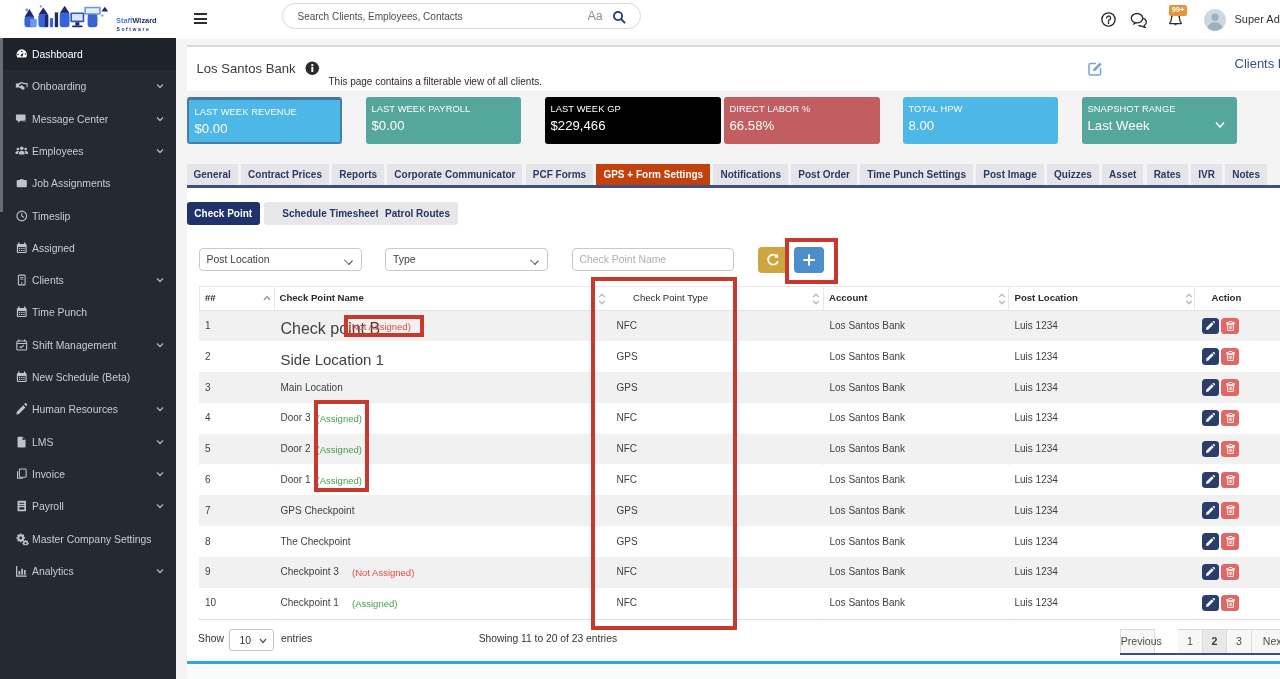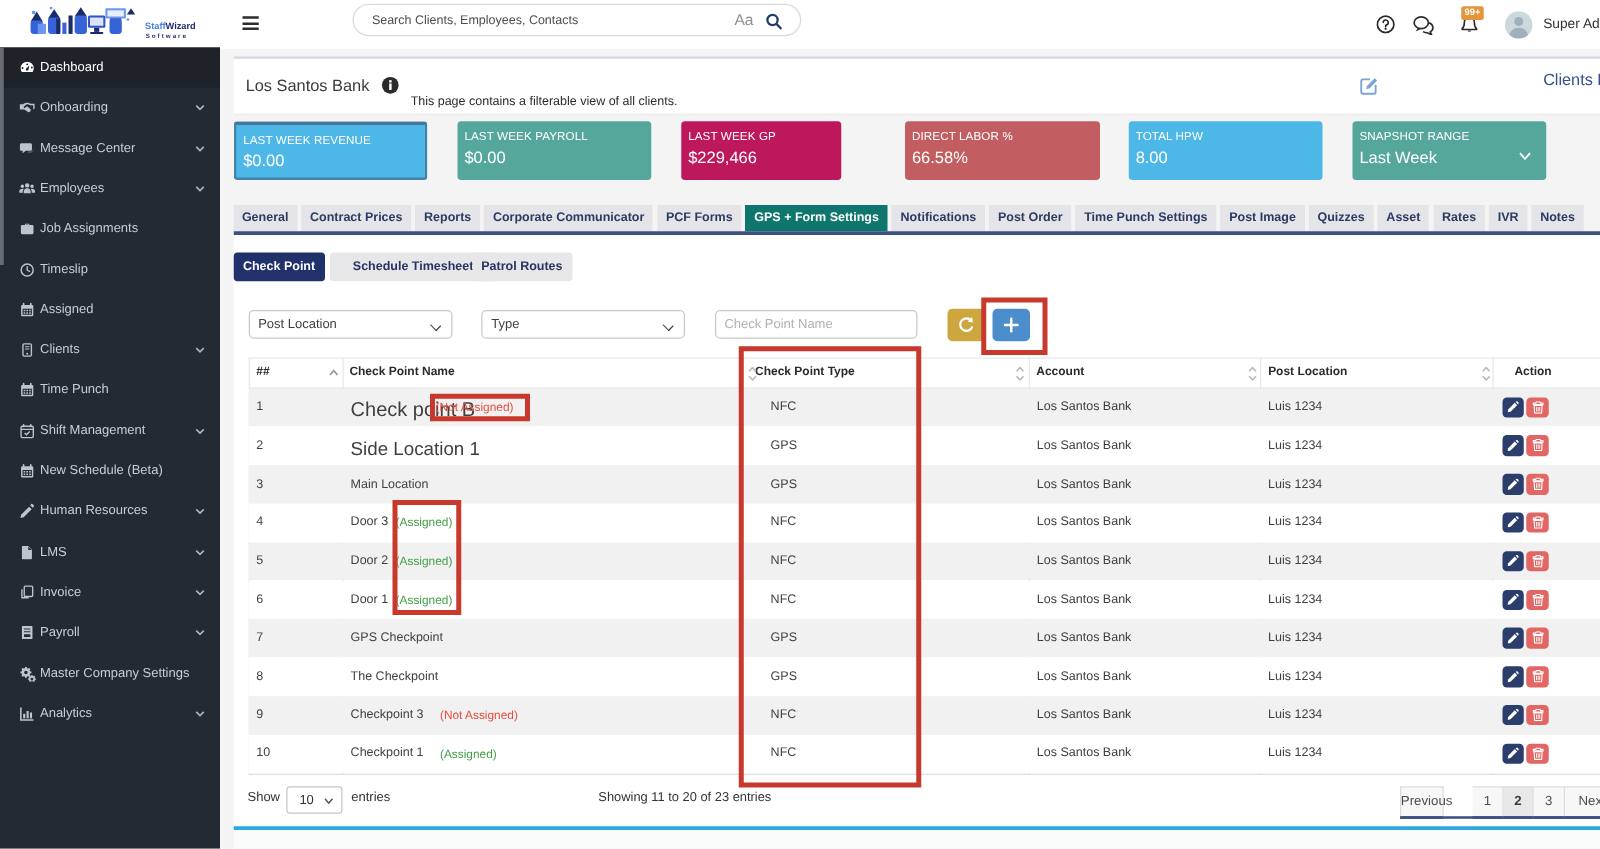--- a/index.html
+++ b/index.html
@@ -11,21 +11,21 @@
 .mitem .ic{position:absolute;left:15px;top:50%;transform:translateY(-50%);width:13.5px;height:13.5px}
 .mitem .chev{position:absolute;right:12px;top:50%;transform:translateY(-50%);width:8px;height:8px}
 .mitem.active{background:#1d2329;color:#fff}
 svg{display:block}
 .card{position:absolute;top:97px;height:47px;border-radius:3px;color:#fff}
 .card .l1{position:absolute;left:5.5px;top:7px;font-size:9.3px;letter-spacing:.1px;white-space:nowrap}
 .card .l2{position:absolute;left:5.5px;top:20.5px;font-size:13.2px}
 .tabs{position:absolute;left:186.5px;top:164px;height:21px;white-space:nowrap;font-size:0}
 .tab{display:inline-block;vertical-align:top;height:21px;line-height:22px;background:#e5e5e9;
  color:#2b3a60;font-size:10px;font-weight:700;padding:0 7px;margin-right:3.3px}
-.tab.on{background:#0f766e;color:#fff}
+.tab.on{background:#c2410c;color:#fff}
 .stab{position:absolute;top:202px;height:23px;line-height:23px;border-radius:3px;background:#e7e7ea;
  color:#26355f;font-size:10px;font-weight:700;text-align:center}
 .stab.on{background:#20316b;color:#fff}
 .sel{position:absolute;top:248px;height:23px;border:1px solid #c9c9c9;border-radius:4px;background:#fff;
  font-size:10.4px;color:#3f3f3f;line-height:21px;padding-left:7px}
 .sel .ch{position:absolute;right:9px;top:7.5px;width:7px;height:7px;border-right:1.6px solid #444;
  border-bottom:1.6px solid #444;transform:rotate(45deg) scale(1,.8)}
 .vline{position:absolute;width:1px;background:#e7e8ea;top:286px;height:333px}
 .hrow{position:absolute;left:198.7px;width:1081.3px;height:30.8px}
 .rann{position:absolute;border:4px solid #c6392c;z-index:50}
@@ -293,21 +293,21 @@
   </svg>
 <span class="abs" style="left:1234.5px;top:55.5px;font-size:13px;color:#35508c;white-space:nowrap">Clients List</span>
 <div class="card" style="left:187px;width:155px;background:#4db7e8;border:2px solid #4381aa;border-top:3px solid #44759b;">
     <span class="l1">LAST WEEK REVENUE</span>
     <span class="l2">$0.00</span>
   </div>
 <div class="card" style="left:366px;width:155px;background:#55a79c;">
     <span class="l1">LAST WEEK PAYROLL</span>
     <span class="l2">$0.00</span>
   </div>
-<div class="card" style="left:545px;width:128px;background:#be185d;">
+<div class="card" style="left:545px;width:176px;background:#000000;">
     <span class="l1">LAST WEEK GP</span>
     <span class="l2">$229,466</span>
   </div>
 <div class="card" style="left:724px;width:156px;background:#c25e62;">
     <span class="l1">DIRECT LABOR %</span>
     <span class="l2">66.58%</span>
   </div>
 <div class="card" style="left:903px;width:155px;background:#4db7e8;">
     <span class="l1">TOTAL HPW</span>
     <span class="l2">8.00</span>
@@ -342,21 +342,21 @@
 <div class="abs" style="left:198.7px;top:310px;width:1081.3px;height:1px;background:#e3e3e3"></div>
 <div class="abs" style="left:198.7px;top:618.6px;width:1081.3px;height:1px;background:#dfdfdf"></div>
 <div class="vline" style="left:198.7px"></div>
 <div class="vline" style="left:273.8px"></div>
 <div class="vline" style="left:590.7px"></div>
 <div class="vline" style="left:823.3px"></div>
 <div class="vline" style="left:1008.3px"></div>
 <div class="vline" style="left:1194px"></div>
 <span class="abs" style="left:205px;top:292px;font-size:9.6px;font-weight:700;color:#2b2b2b">##</span>
 <span class="abs" style="left:279.5px;top:292px;font-size:9.6px;font-weight:700;color:#2b2b2b">Check Point Name</span>
-<span class="abs" style="left:604px;top:292px;font-size:9.6px;font-weight:700;color:#2b2b2b">Check Point Type</span>
+<span class="abs" style="left:633px;top:292px;font-size:9.6px;font-weight:400;color:#2b2b2b">Check Point Type</span>
 <span class="abs" style="left:829px;top:292px;font-size:9.6px;font-weight:700;color:#2b2b2b">Account</span>
 <span class="abs" style="left:1014.5px;top:292px;font-size:9.6px;font-weight:700;color:#2b2b2b">Post Location</span>
 <span class="abs" style="left:1211.5px;top:292px;font-size:9.6px;font-weight:700;color:#2b2b2b">Action</span>
 <svg class="abs" style="left:263px;top:295px" width="8" height="6" viewBox="0 0 8 6">
     <path d="M1 5 4 1.5 7 5" fill="none" stroke="#9a9a9a" stroke-width="1.4"></path>
   </svg>
 <svg class="abs" style="left:597.5px;top:292.5px" width="8" height="12" viewBox="0 0 8 12">
     <path d="M1.2 4 4 1.2 6.8 4" fill="none" stroke="#b9b9b9" stroke-width="1.3"></path>
     <path d="M1.2 8 4 10.8 6.8 8" fill="none" stroke="#b9b9b9" stroke-width="1.3"></path>
   </svg>

